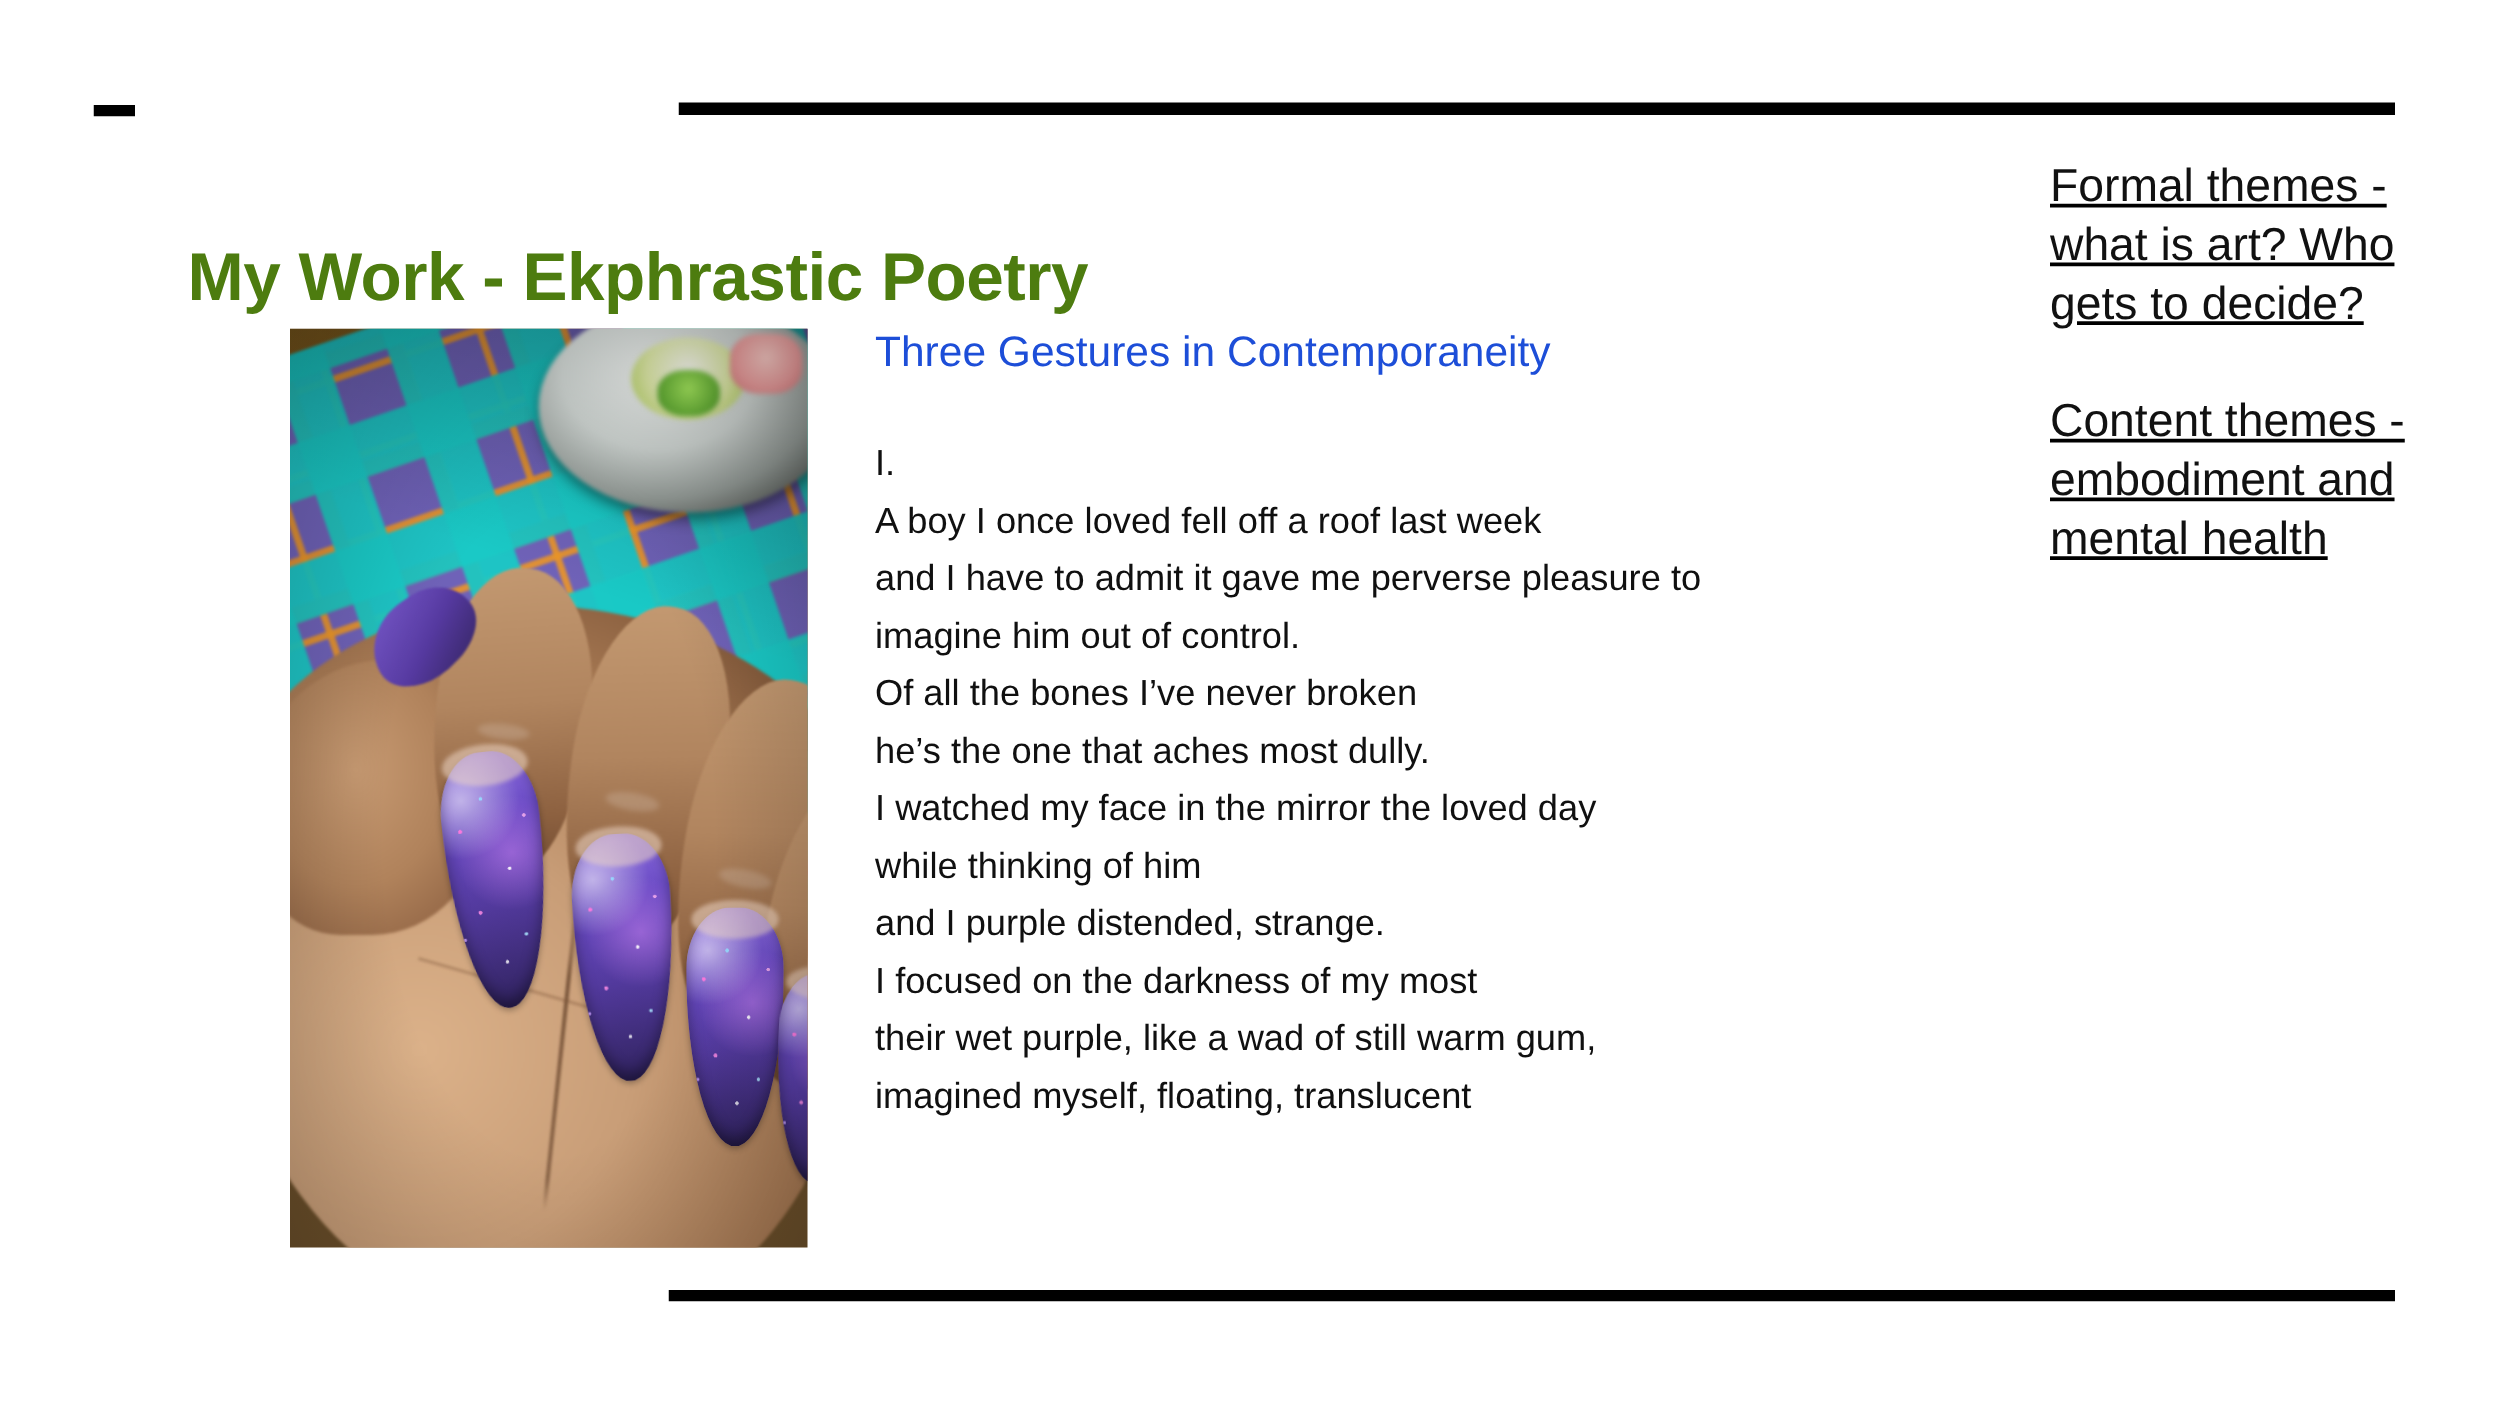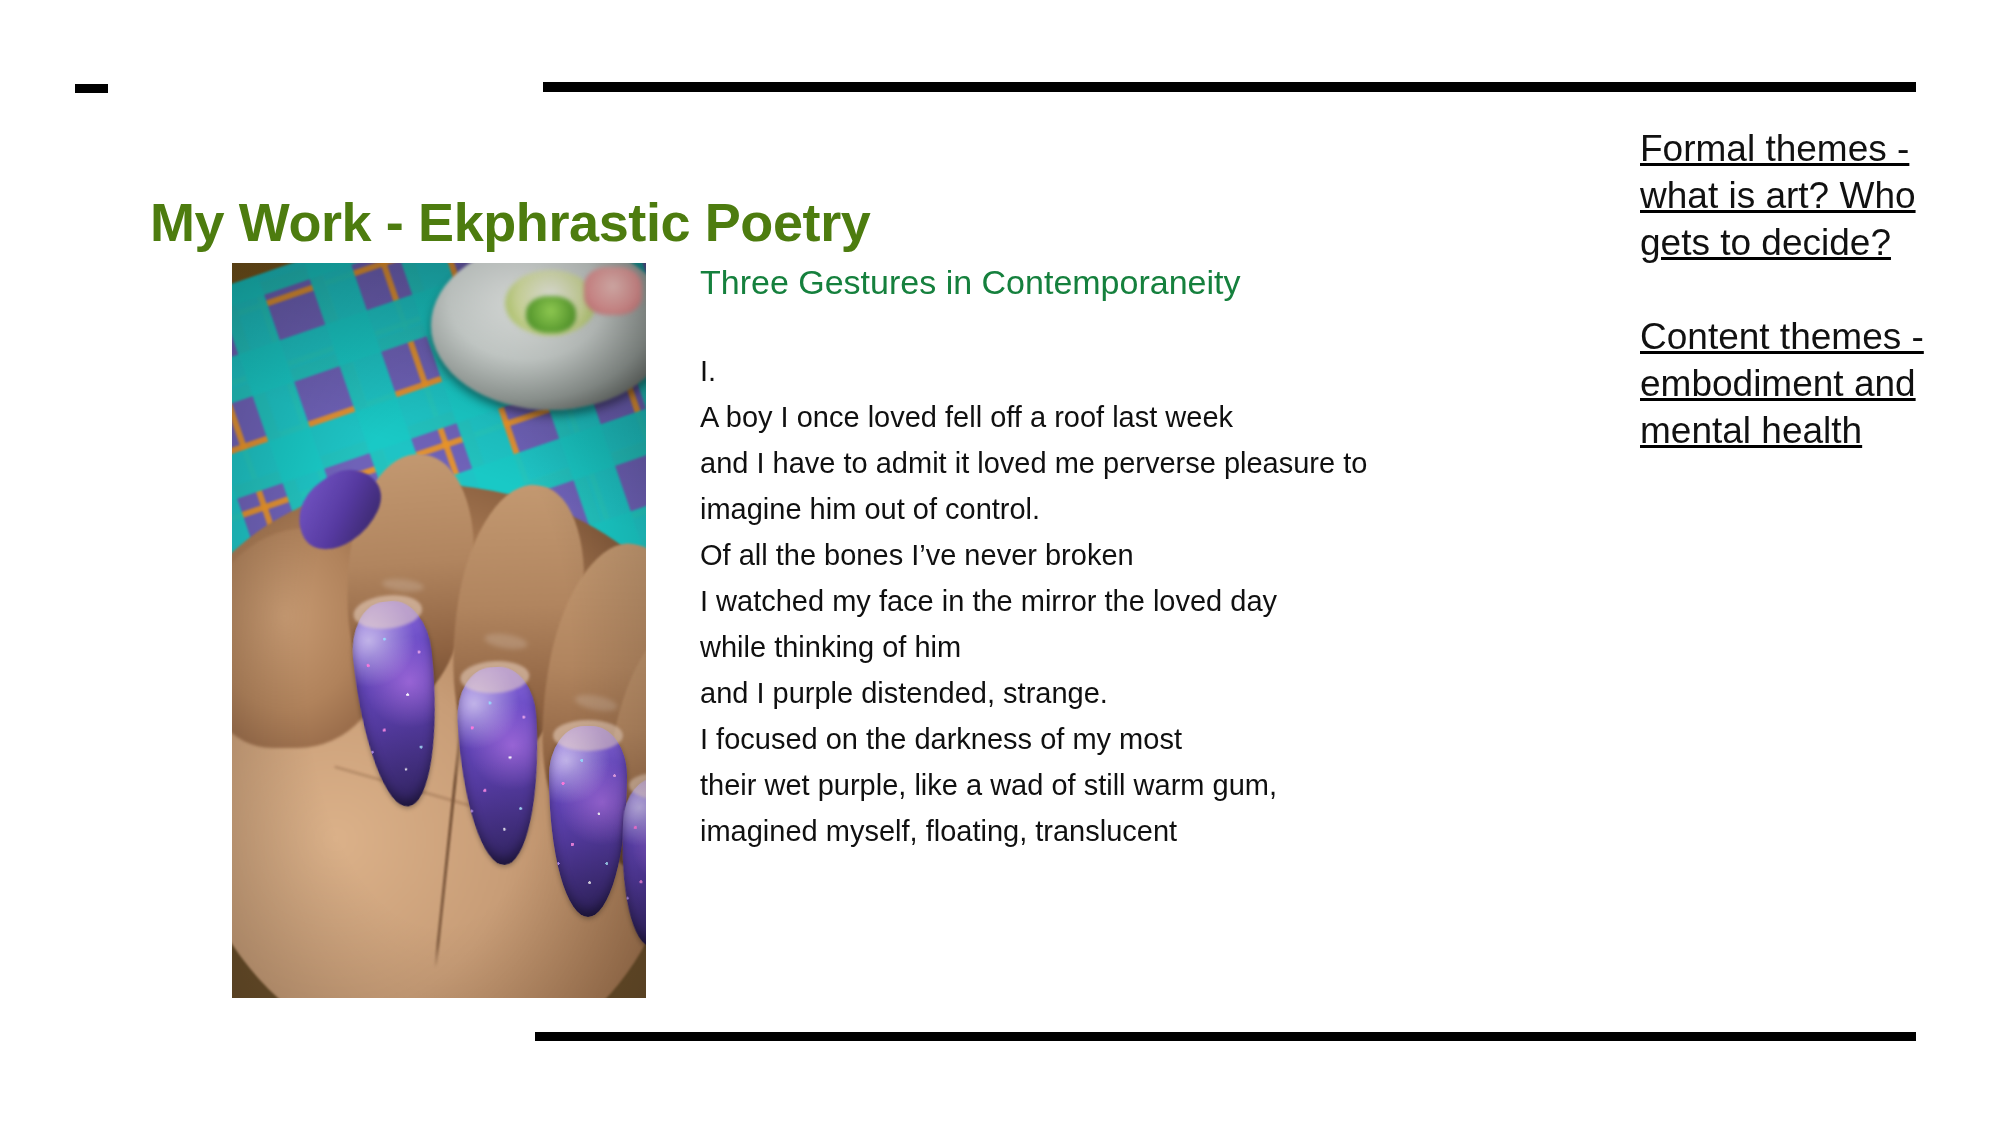--- a/index.html
+++ b/index.html
@@ -271,21 +271,21 @@
     position: absolute;
     left: 700px;
     top: 260px;
     width: 890px;
     color: #111111;
   }
   .poem-title {
     font-size: 34px;
     line-height: 1.3;
     margin-bottom: 44px;
-    color: #15803d;
+    color: #1d4ed8;
   }
   .poem-line {
     font-size: 29px;
     line-height: 46px;
     color: #101010;
     white-space: pre-wrap;
     min-height: 46px;
   }
 
   
@@ -357,23 +357,24 @@
 
       <div class="ph-vignette"></div>
     </div>
   </figure>
 
   <div class="poem">
     <div class="poem-title">Three Gestures in Contemporaneity</div>
     <div class="poem-body">
       <div class="poem-line">I.</div>
       <div class="poem-line">A boy I once loved fell off a roof last week</div>
-      <div class="poem-line">and I have to admit it loved me perverse pleasure to</div>
+      <div class="poem-line">and I have to admit it gave me perverse pleasure to</div>
       <div class="poem-line">imagine him out of control.</div>
       <div class="poem-line">Of all the bones I’ve never broken</div>
+      <div class="poem-line">he’s the one that aches most dully.</div>
       <div class="poem-line">I watched my face in the mirror the loved day</div>
       <div class="poem-line">while thinking of him</div>
       <div class="poem-line">and I purple distended, strange.</div>
       <div class="poem-line">I focused on the darkness of my most</div>
       <div class="poem-line">their wet purple, like a wad of still warm gum,</div>
       <div class="poem-line">imagined myself, floating, translucent</div>
     </div>
   </div>
 
   <aside class="notes">

